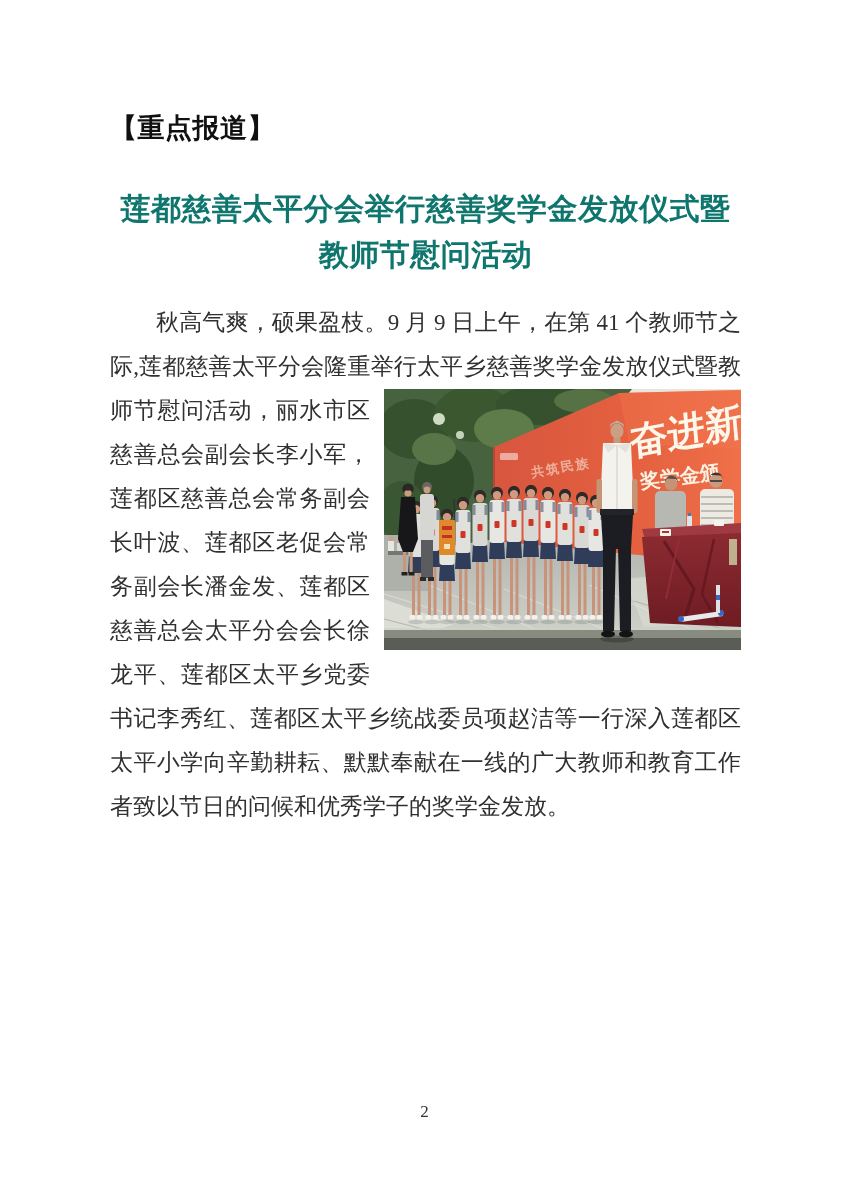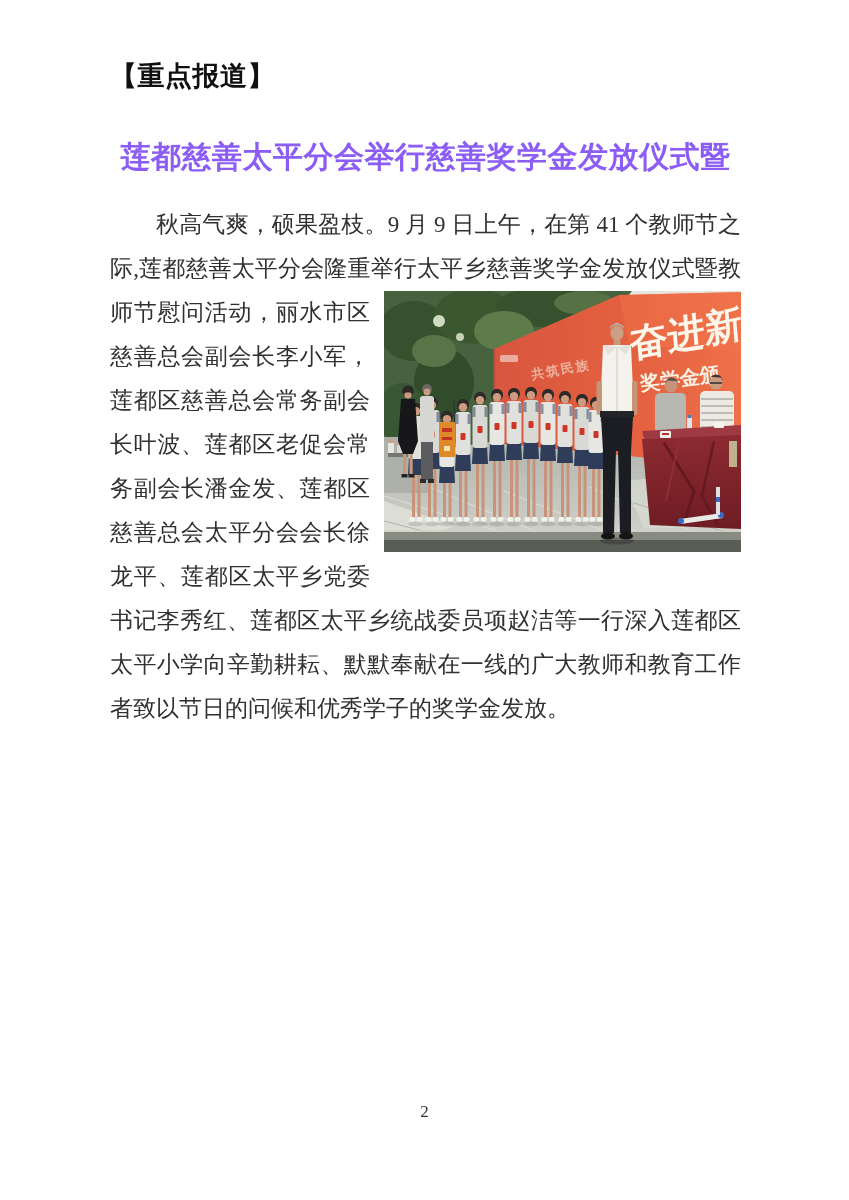--- a/index.html
+++ b/index.html
@@ -3,29 +3,29 @@
 <meta charset="utf-8">
 <style>
   html,body{margin:0;padding:0;}
   body{
     width:849px;height:1200px;background:#ffffff;position:relative;overflow:hidden;
     font-family:"Liberation Serif", serif;
   }
   .page{position:absolute;inset:0;}
   .content{position:absolute;left:110px;top:0;width:631px;}
   .section-header{
-    margin-top:58px;
+    margin-top:110px;
     font-family:"Liberation Sans", sans-serif;
     font-weight:700;font-size:27px;line-height:36px;color:#101010;
     letter-spacing:0.5px;
   }
   .title{
     margin-top:40px;text-align:center;
     font-family:"Liberation Sans", sans-serif;
-    font-weight:600;font-size:30px;line-height:46px;color:#8b5cf6;
+    font-weight:600;font-size:30px;line-height:46px;color:#0f766e;
     letter-spacing:0.5px;
   }
   .body-text{
     margin-top:23px;font-size:23px;line-height:44px;color:#303030;
     text-align:justify;text-justify:inter-ideograph;
   }
   .body-text p{margin:0;text-indent:2em;}
   .photo-spacer{float:right;width:0;height:88px;}
   .photo-figure{
     float:right;clear:right;width:357px;height:261px;
@@ -40,20 +40,21 @@
 </head>
 <body>
 
 <div class="page">
   <div class="content">
 
     <div class="section-header">【重点报道】</div>
 
     <div class="title">
       <div>莲都慈善太平分会举行慈善奖学金发放仪式暨</div>
+      <div>教师节慰问活动</div>
     </div>
 
     <div class="body-text">
       <p>
         <span class="photo-spacer"></span>
         <span class="photo-figure">
           <svg viewBox="0 0 357 261" preserveAspectRatio="none">
             <defs>
               <linearGradient id="bannerGrad" x1="0" y1="0" x2="1" y2="0">
                 <stop offset="0" stop-color="#d8563f"></stop>

